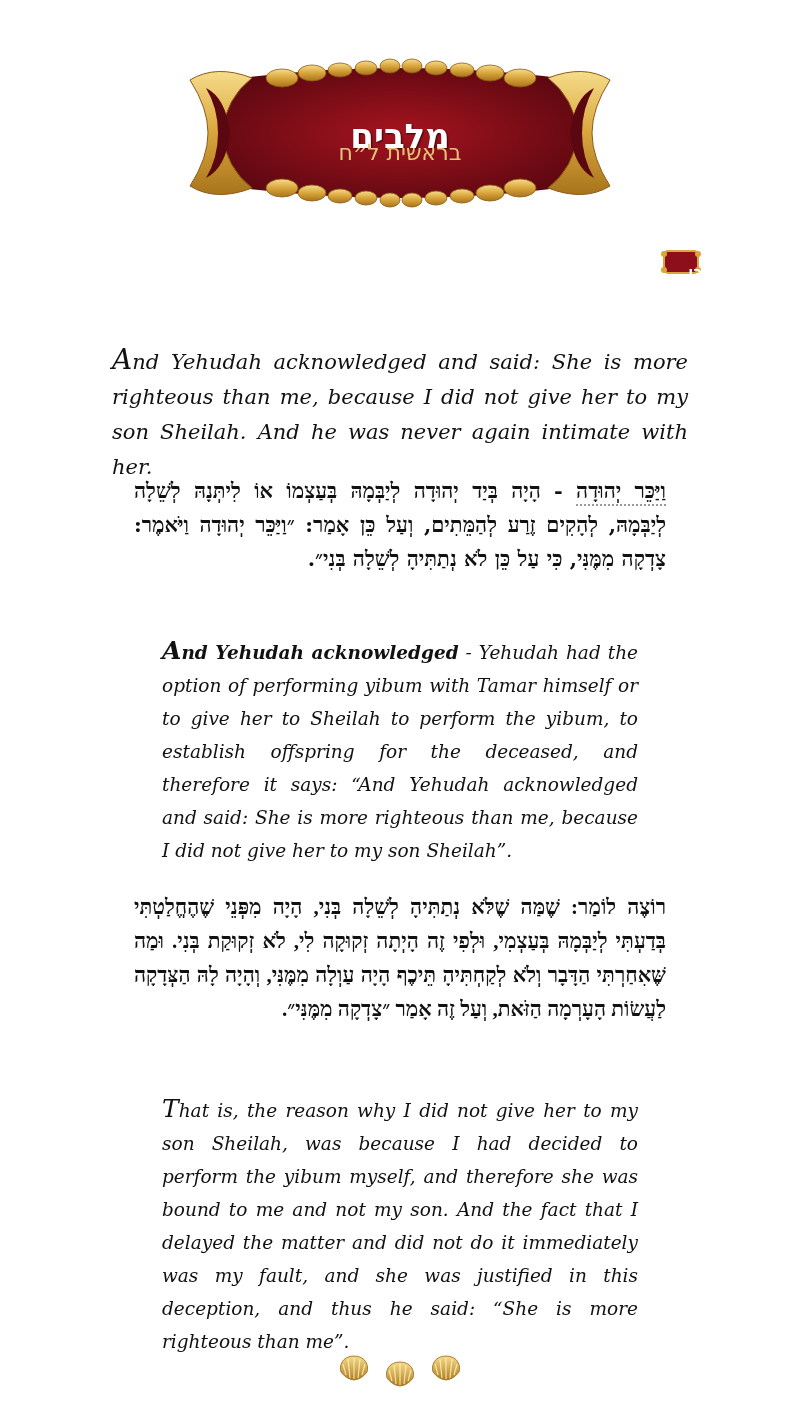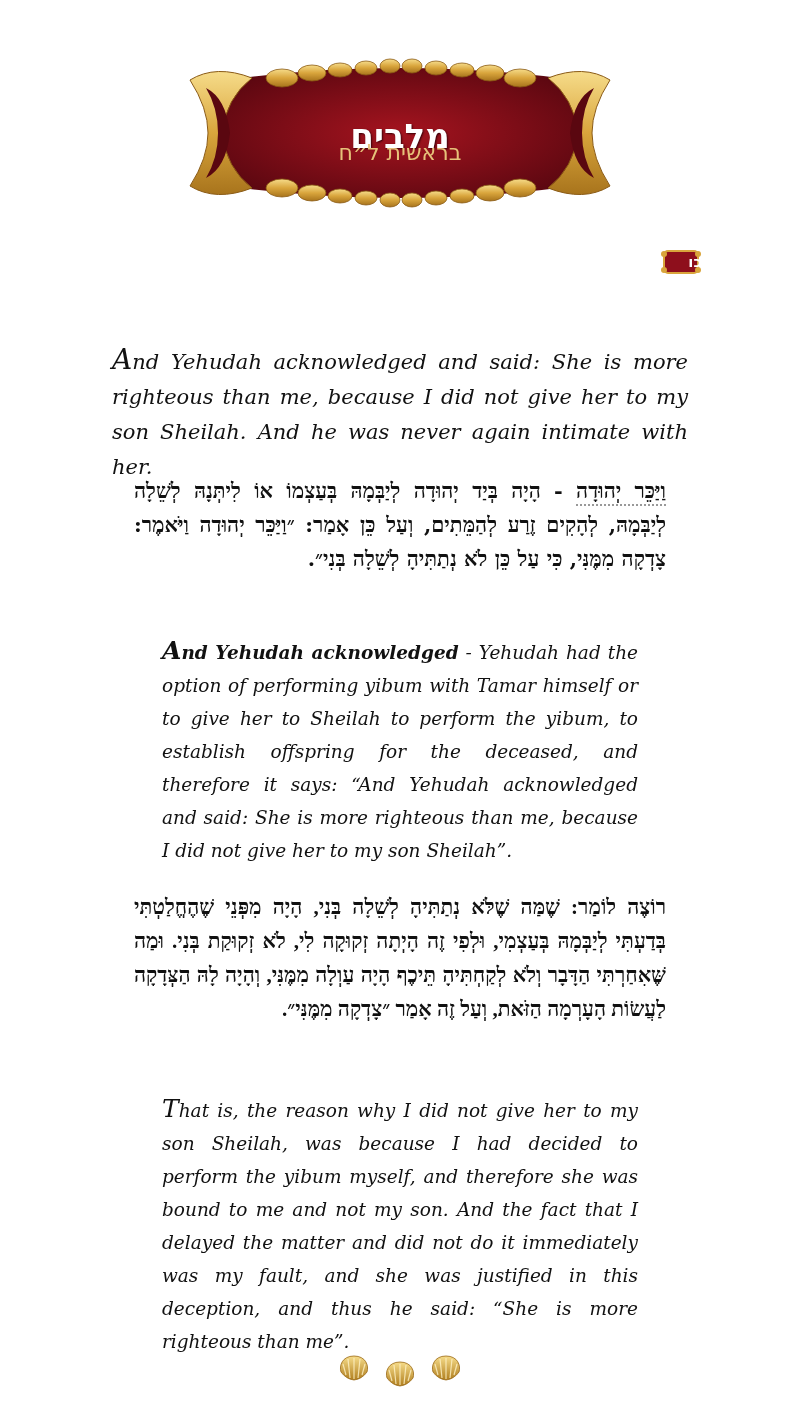--- a/index.html
+++ b/index.html
@@ -48,21 +48,21 @@
     .verse-line.last { text-align-last: right; }
     .verse-badge {
       display: inline-block;
       width: 42px; height: 26px;
       vertical-align: -3px;
       margin-left: 8px;
       position: relative;
     }
     .verse-badge svg { position: absolute; left: 0; top: 0; }
     .verse-badge span {
-      position: absolute; left: 0; right: 0; top: 2px;
+      position: absolute; left: 0; right: 0; top: 12px;
       text-align: right; color: #fff;
       font-family: "DejaVu Sans", sans-serif;
       font-size: 15px; font-weight: bold; line-height: 22px;
     }
 
     
     .translation {
       position: absolute;
       left: 112px; top: 342px; width: 576px;
       font-family: "DejaVu Serif", serif;

